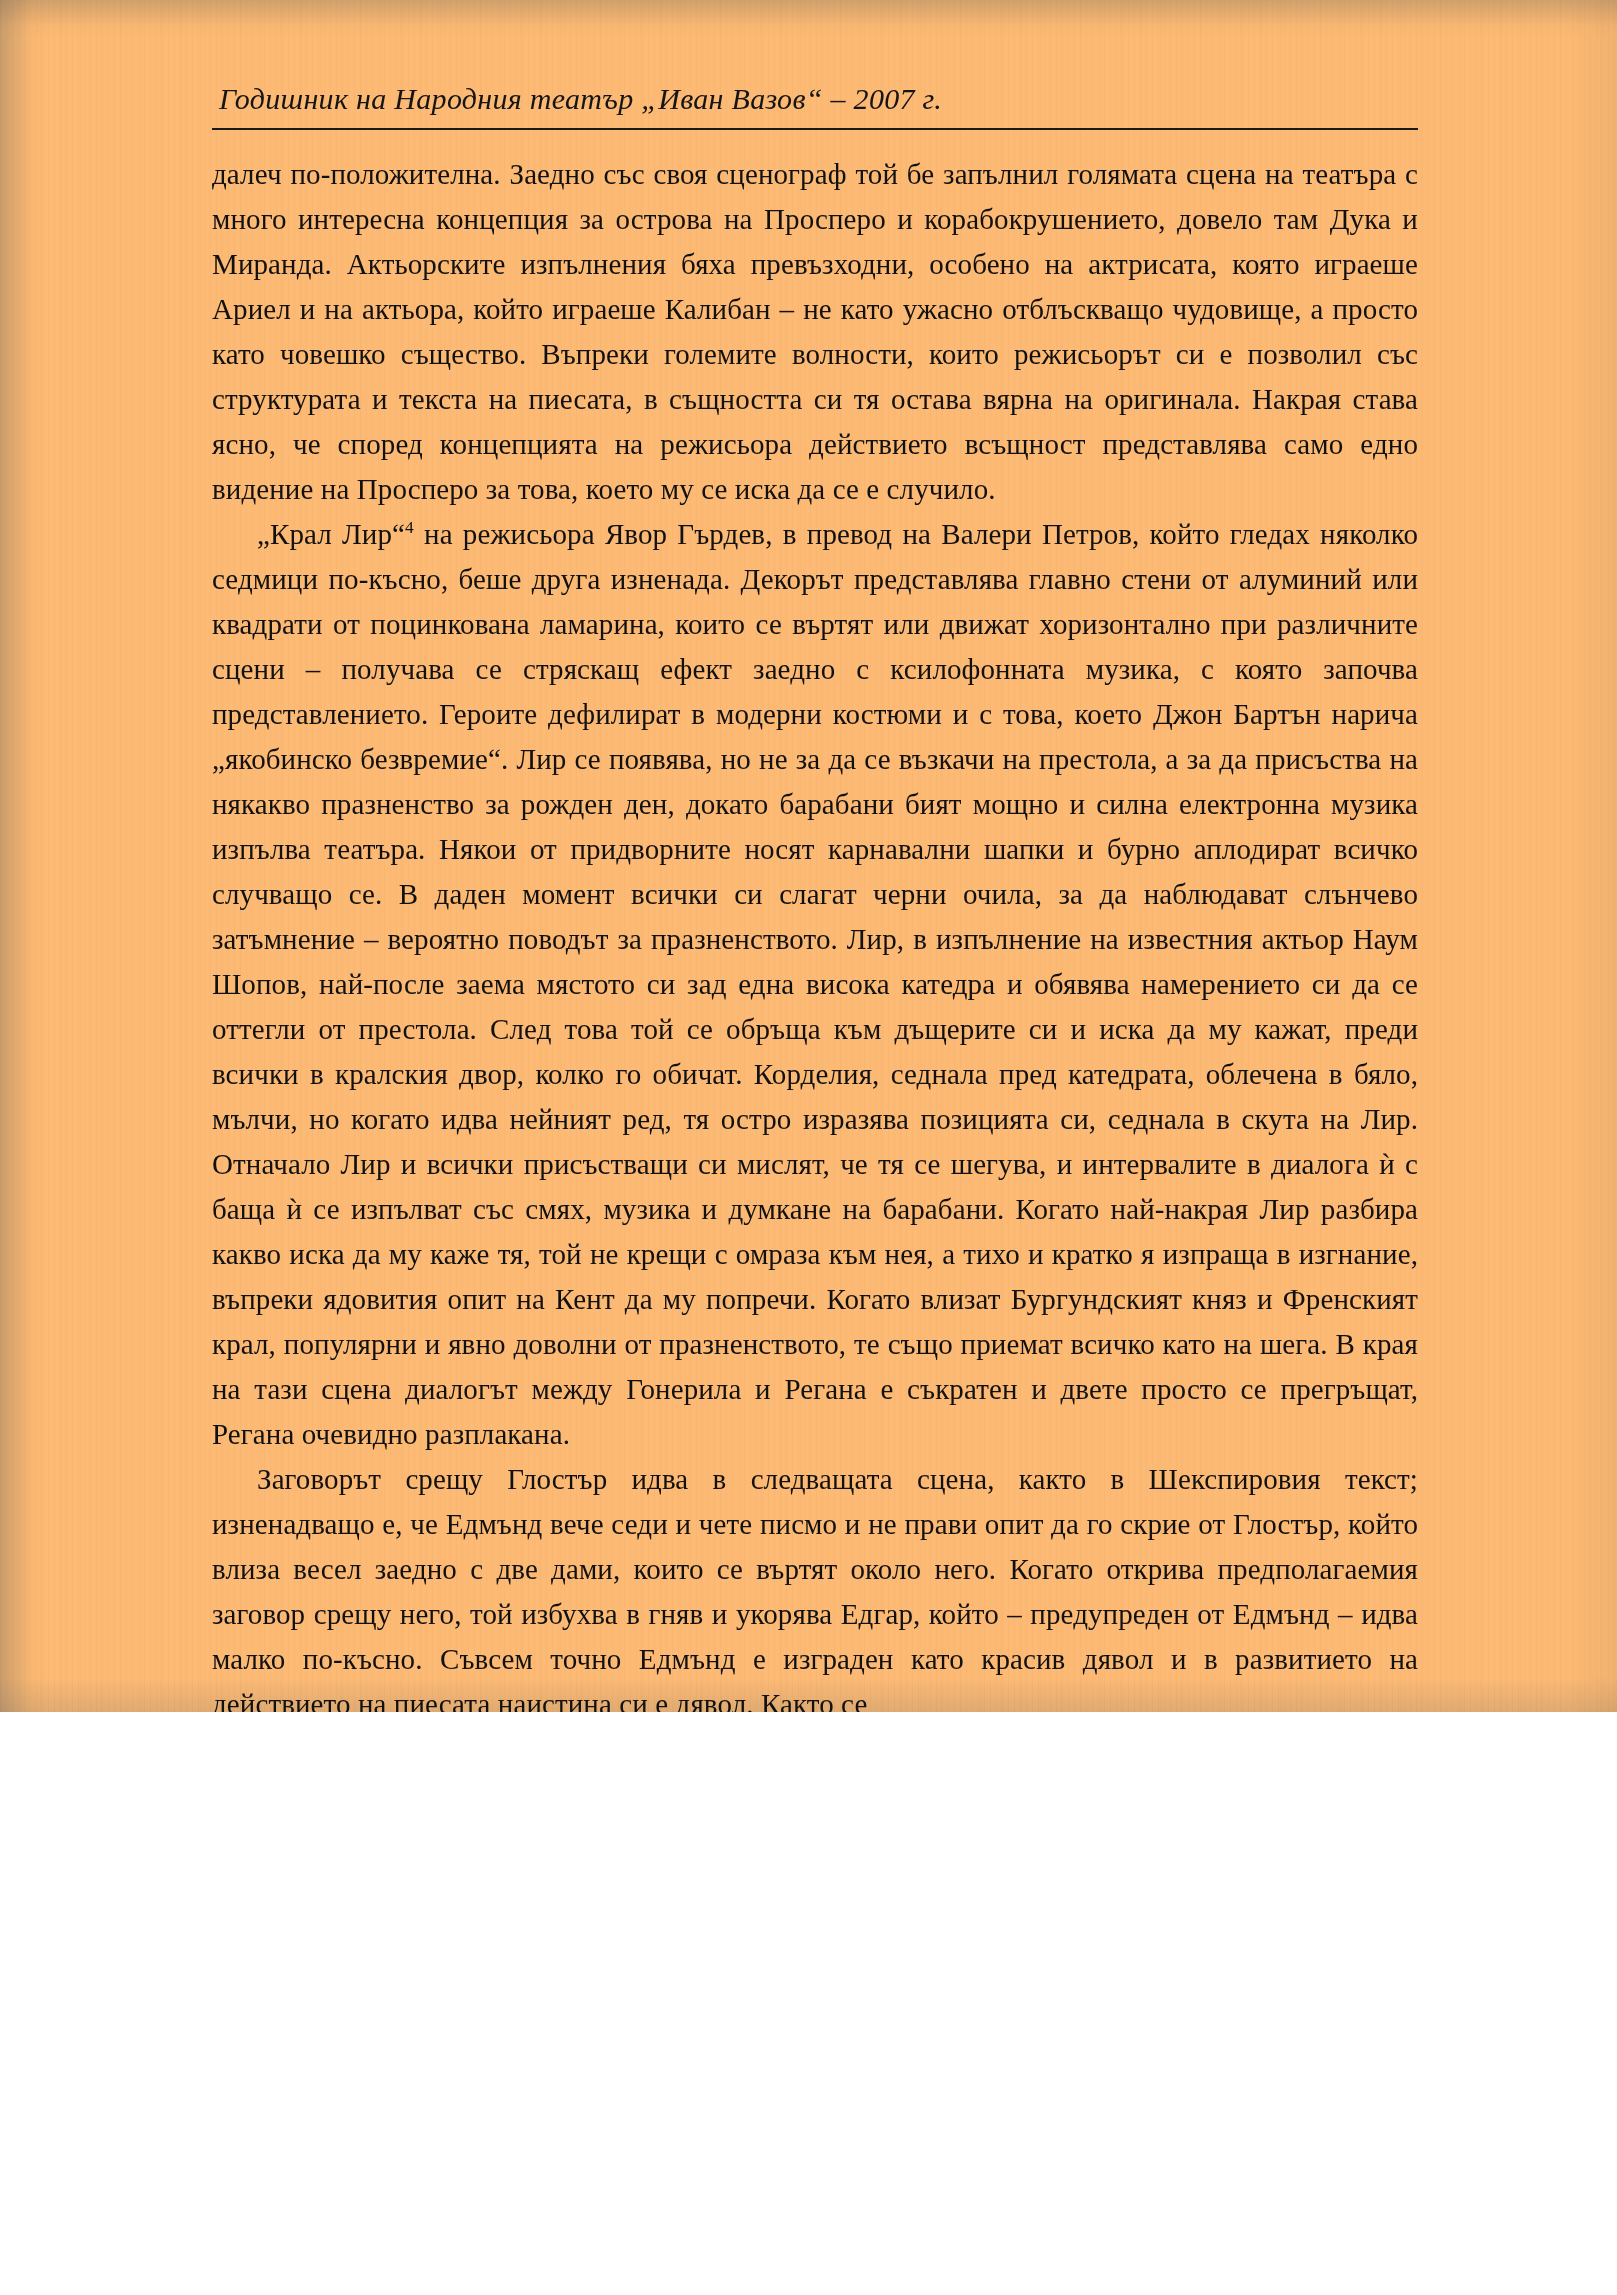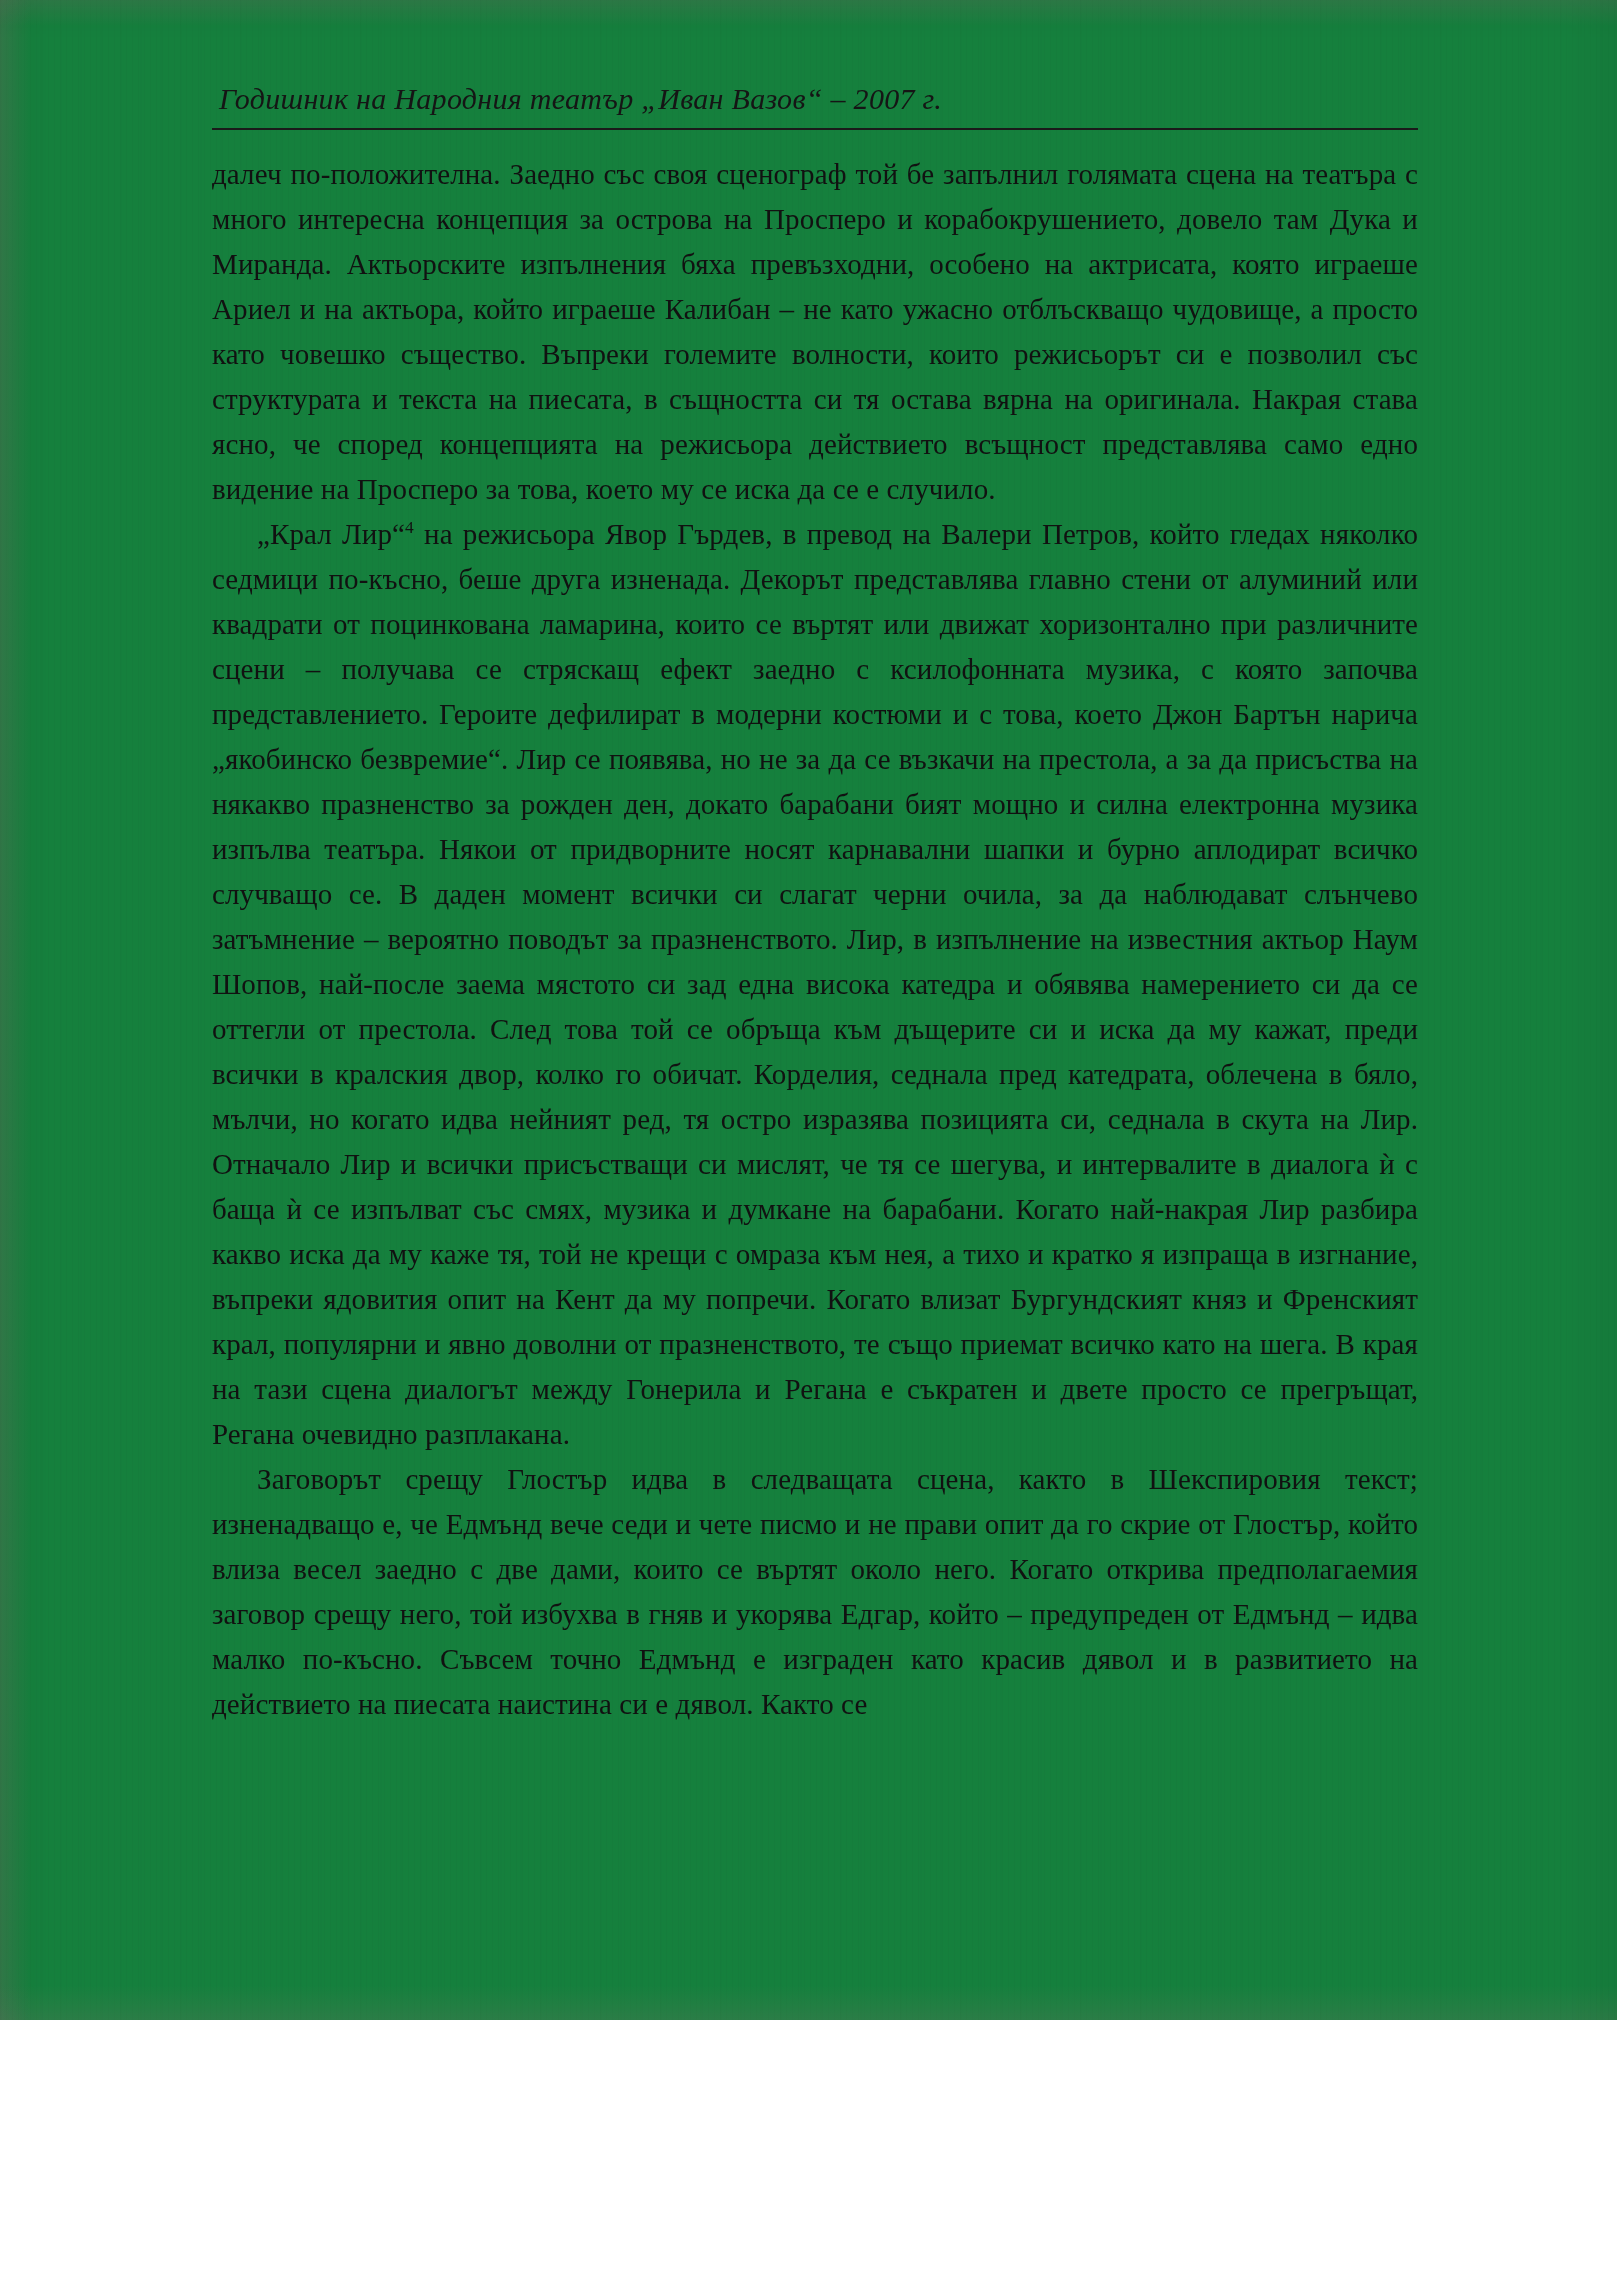--- a/index.html
+++ b/index.html
@@ -3,23 +3,23 @@
 <meta charset="utf-8">
 <style>
   html, body {
     margin: 0;
     padding: 0;
     background: #ffffff;
   }
   .page {
     position: relative;
     width: 1618px;
-    height: 2020px;
+    height: 1712px;
     margin: 0 auto;
-    background: #15803d;
+    background: #fdba74;
     overflow: hidden;
     font-family: "Liberation Serif", "DejaVu Serif", serif;
     color: #1a1a1a;
   }
   
   .scan-noise {
     position: absolute;
     inset: 0;
     pointer-events: none;
     background:

